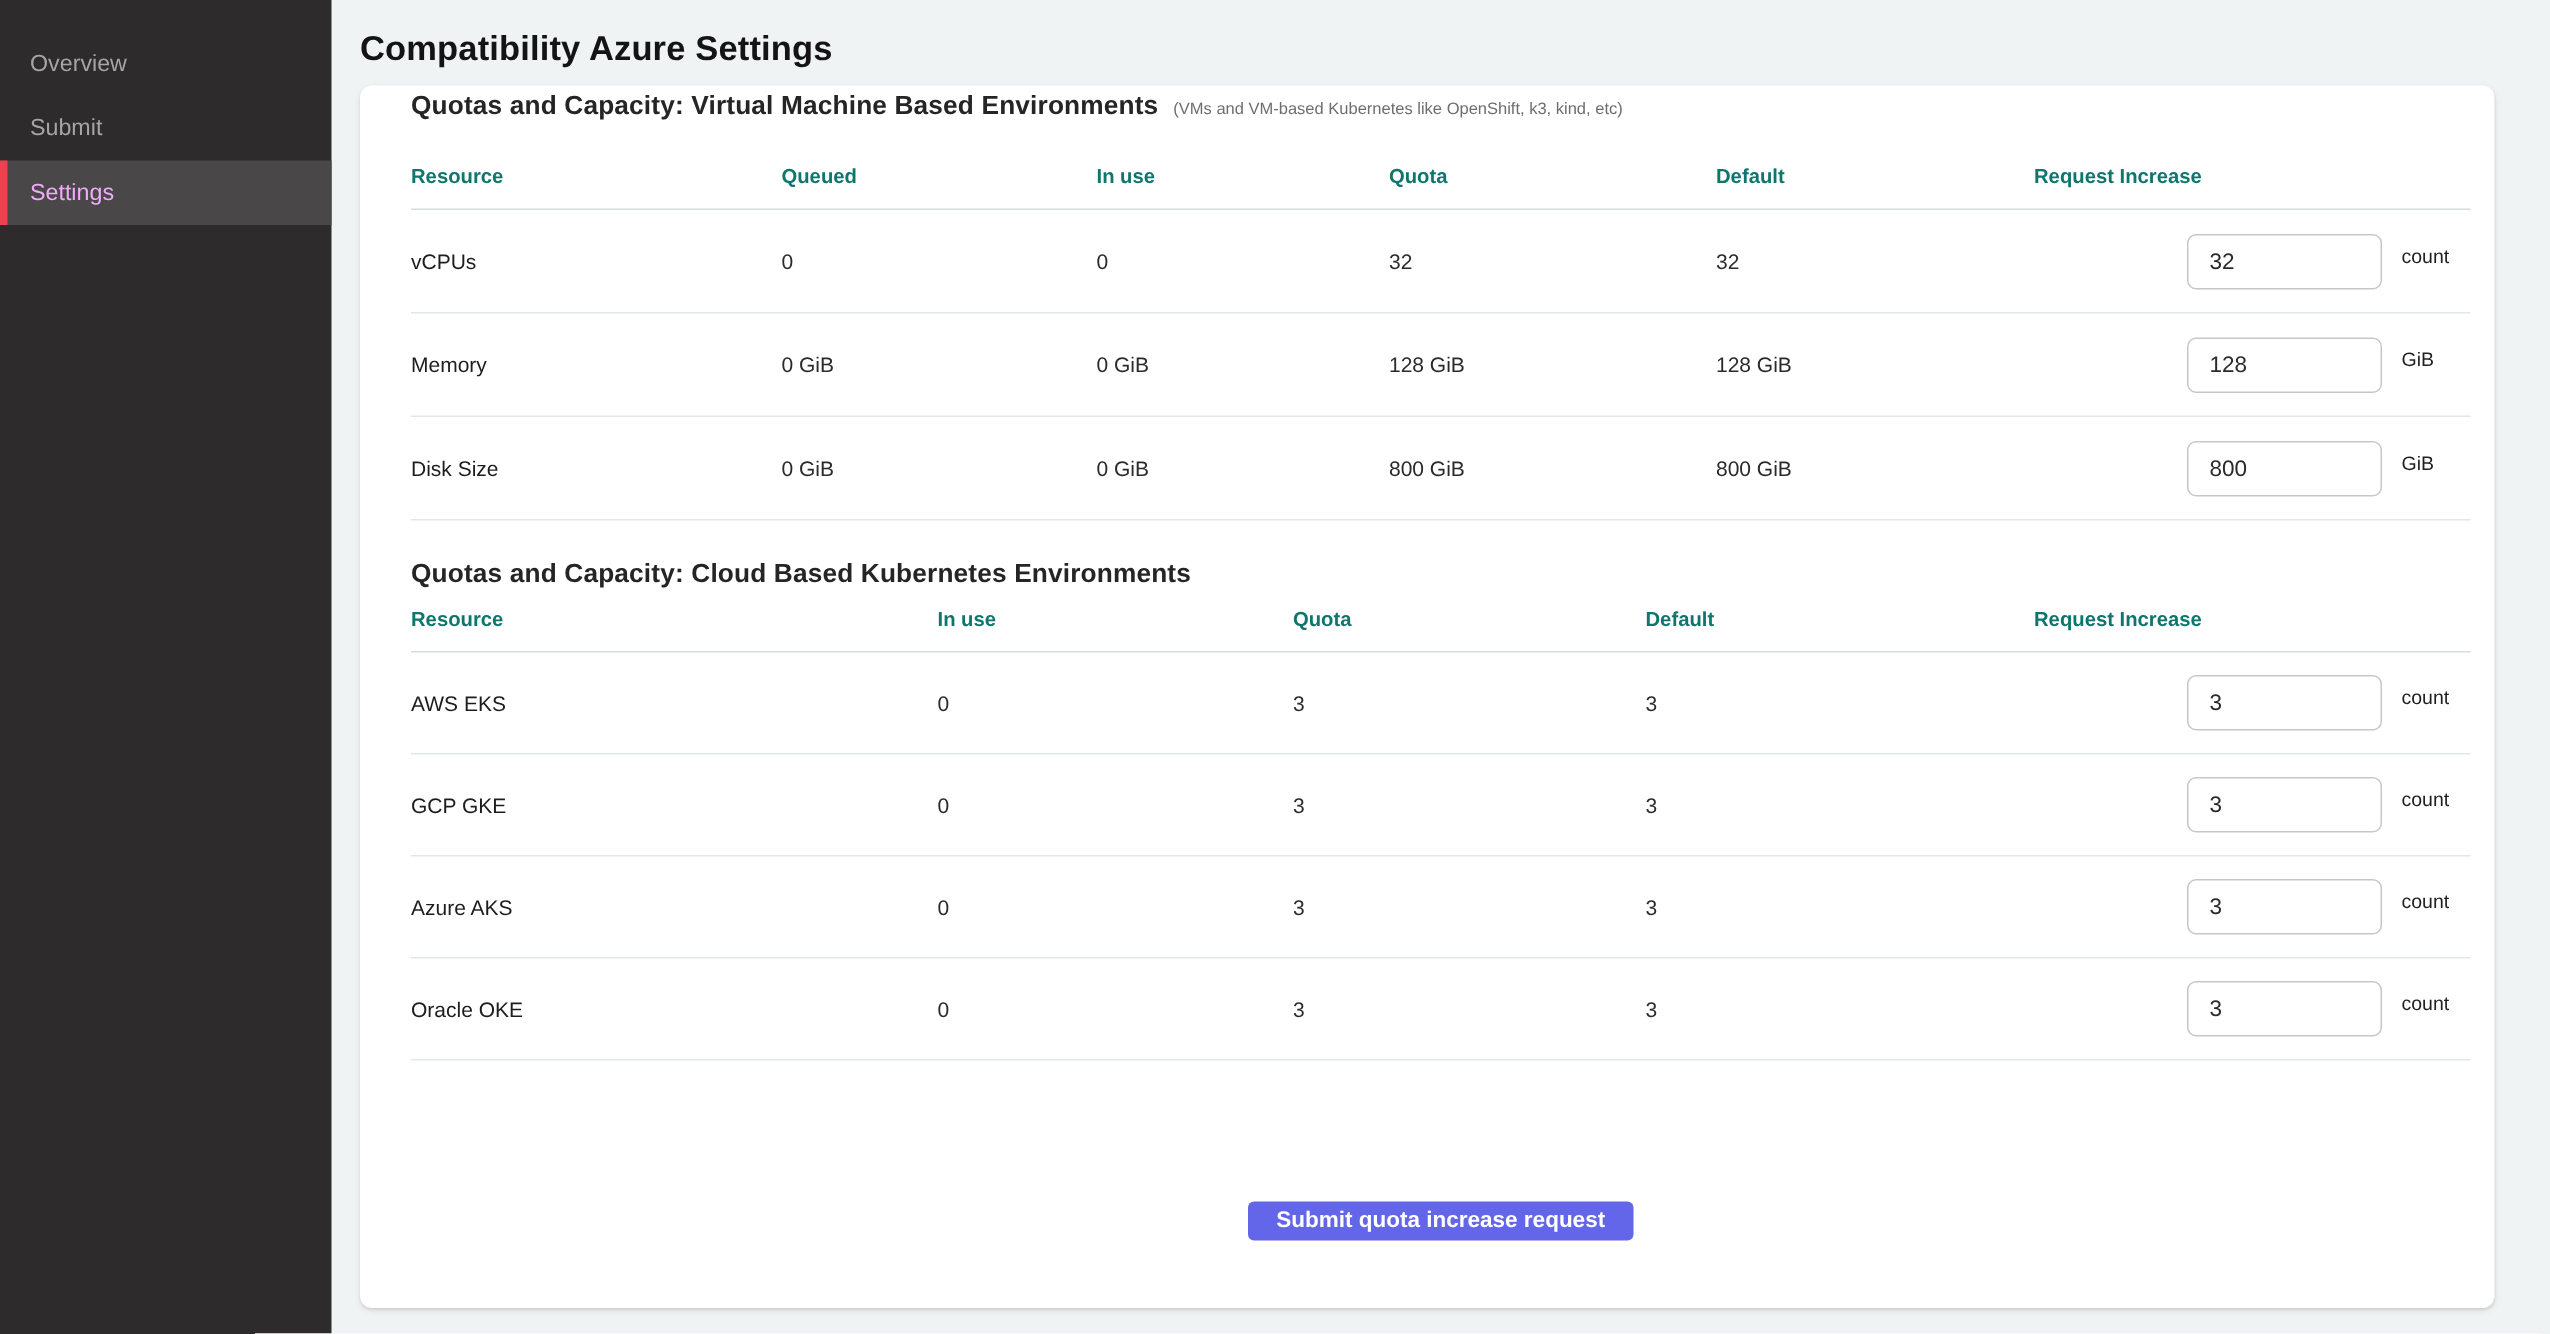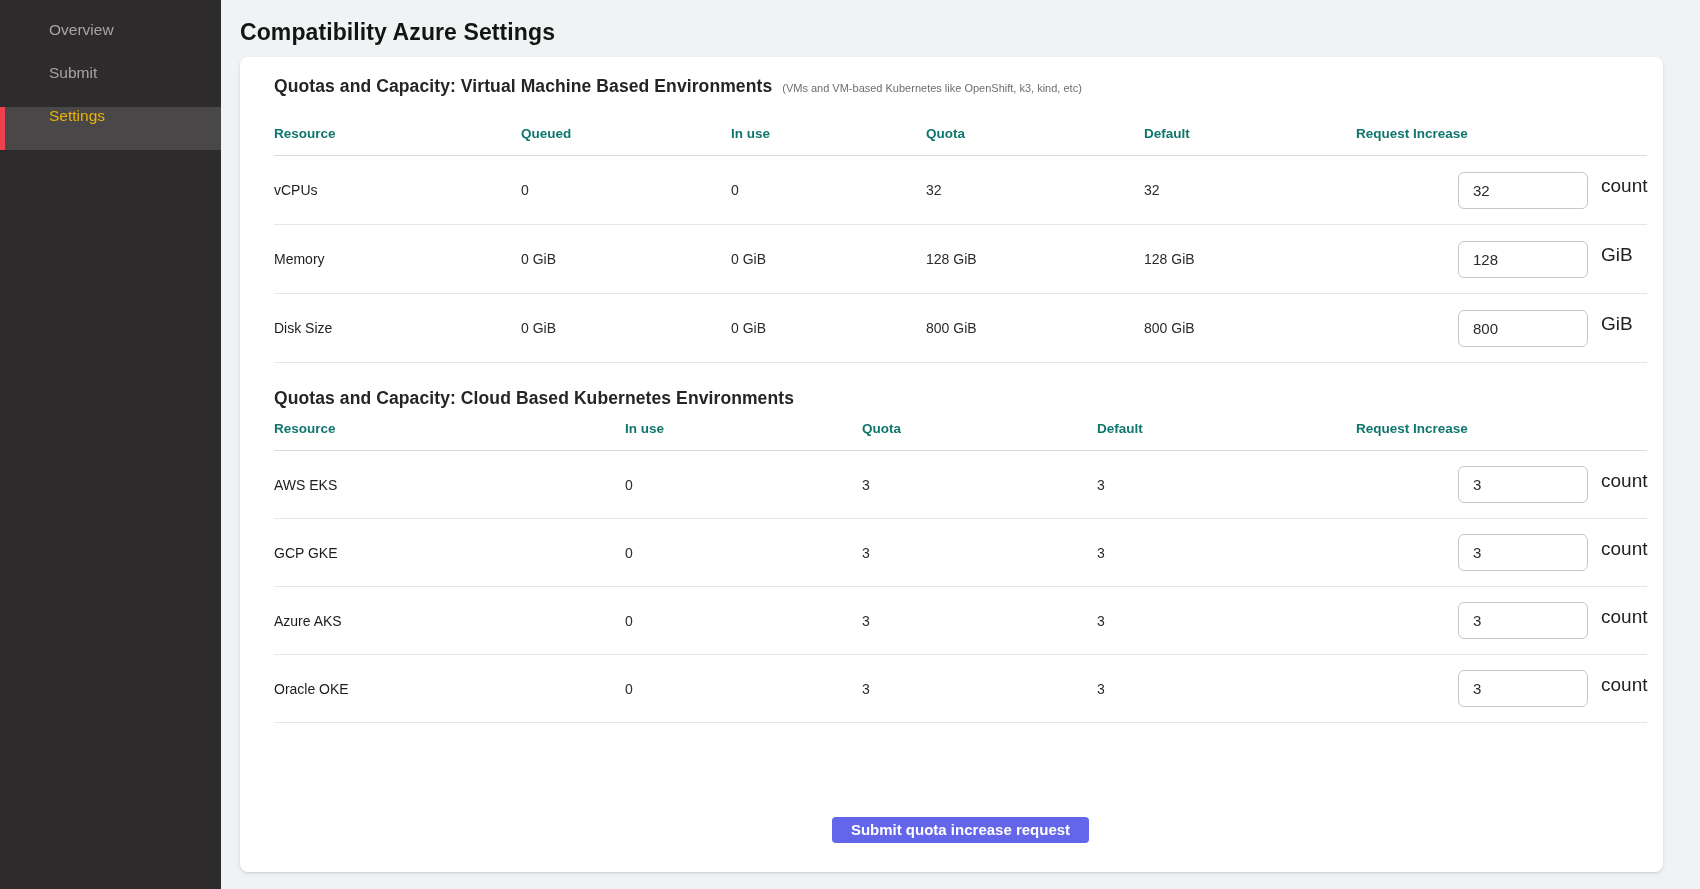--- a/index.html
+++ b/index.html
@@ -15,31 +15,31 @@
   .sidebar {
     width: 221px;
     min-width: 221px;
     height: 889px;
     background: #2d2b2b;
     padding-top: 21px;
   }
   .side-item {
     height: 43px;
     display: flex;
-    align-items: flex-start;
-    padding-left: 44px;
+    align-items: center;
+    padding-left: 15px;
     font-size: 15.5px;
     color: #a7a4a4;
     cursor: pointer;
     position: relative;
     border-left: 5px solid transparent;
   }
   .side-item.active {
     background: #494747;
-    color: #eab308;
+    color: #f0abfc;
     border-left-color: #ee404f;
   }
 
   
   .main { flex: 1; padding: 0 37px 0 19px; }
   .page-title {
     padding-top: 19px;
     font-size: 23px;
     font-weight: 700;
     color: #141414;
@@ -50,21 +50,21 @@
   .card {
     margin-top: 11px;
     background: #ffffff;
     border-radius: 8px;
     box-shadow: 0 1px 2px rgba(0,0,0,0.10), 0 2px 6px rgba(0,0,0,0.06);
     padding: 0 16px 0 34px;
     height: 815px;
   }
 
   .section-head { display: flex; align-items: baseline; gap: 10px; }
-  .section-head.first { padding-top: 18px; }
+  .section-head.first { padding-top: 2px; }
   .section-head.second { padding-top: 24px; }
   .section-title {
     font-size: 17.5px;
     font-weight: 700;
     color: #252525;
     line-height: 22px;
     letter-spacing: 0.1px;
   }
   .section-note { font-size: 11px; color: #6e6e6e; }
 
@@ -98,21 +98,21 @@
     font-family: "Liberation Sans", sans-serif;
     font-size: 15px;
     color: #2b2b2b;
     padding-left: 14px;
     background: #ffffff;
     outline: none;
   }
   .unit {
     width: 46px;
     margin-left: 13px;
-    font-size: 19px;
+    font-size: 13px;
     color: #1f1f1f;
     position: relative;
     top: -4px;
   }
 
   .footer { padding-top: 94px; display: flex; justify-content: center; }
   .submit-btn {
     background: #6466e9;
     color: #ffffff;
     border: none;

